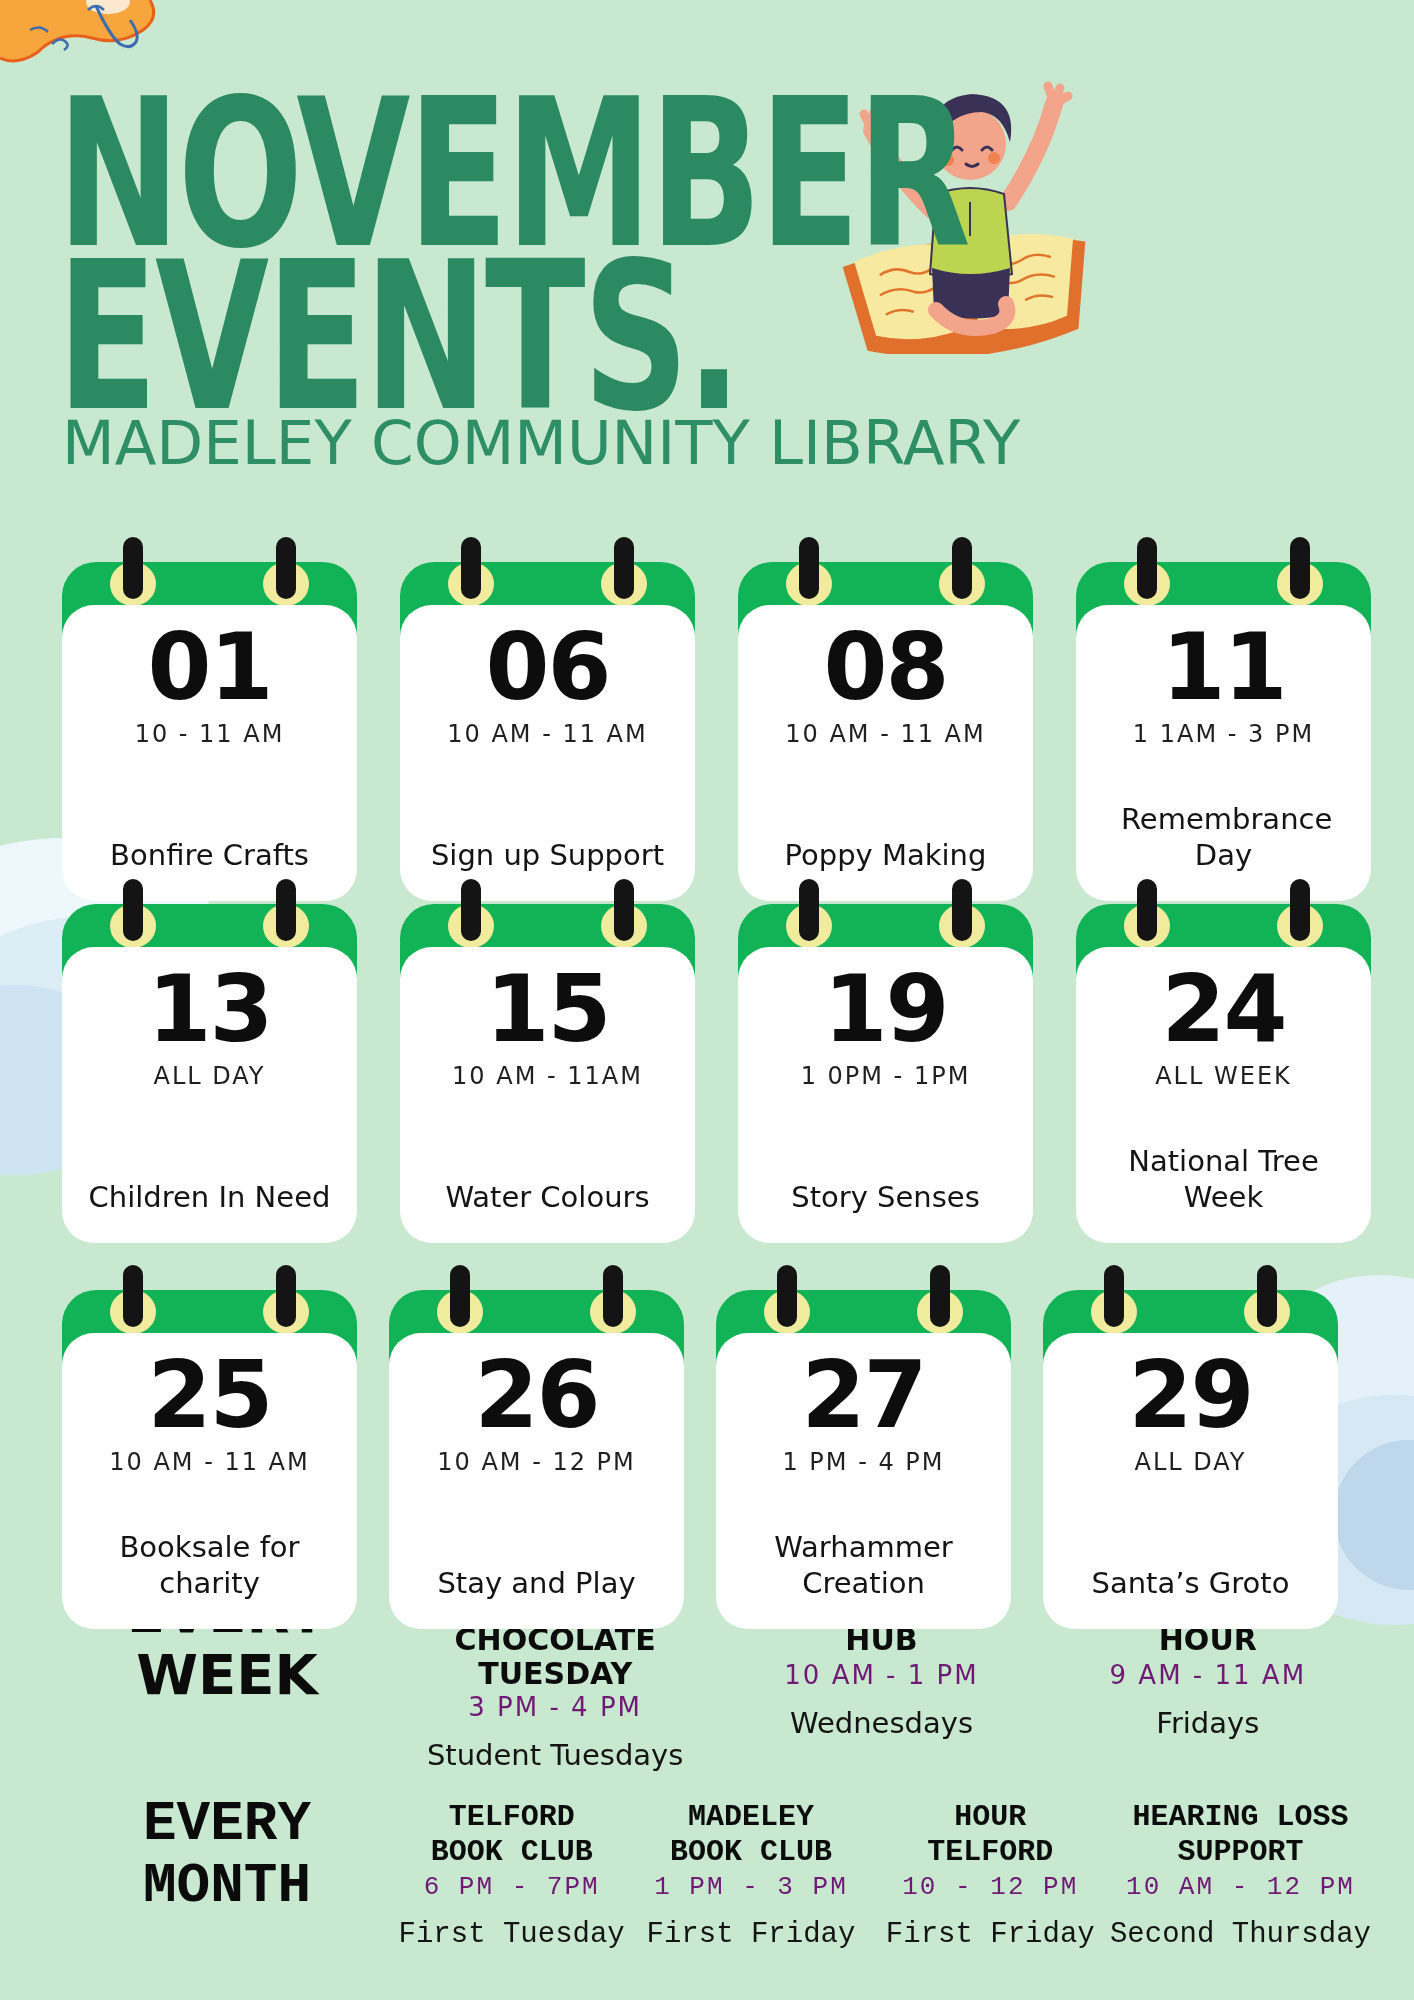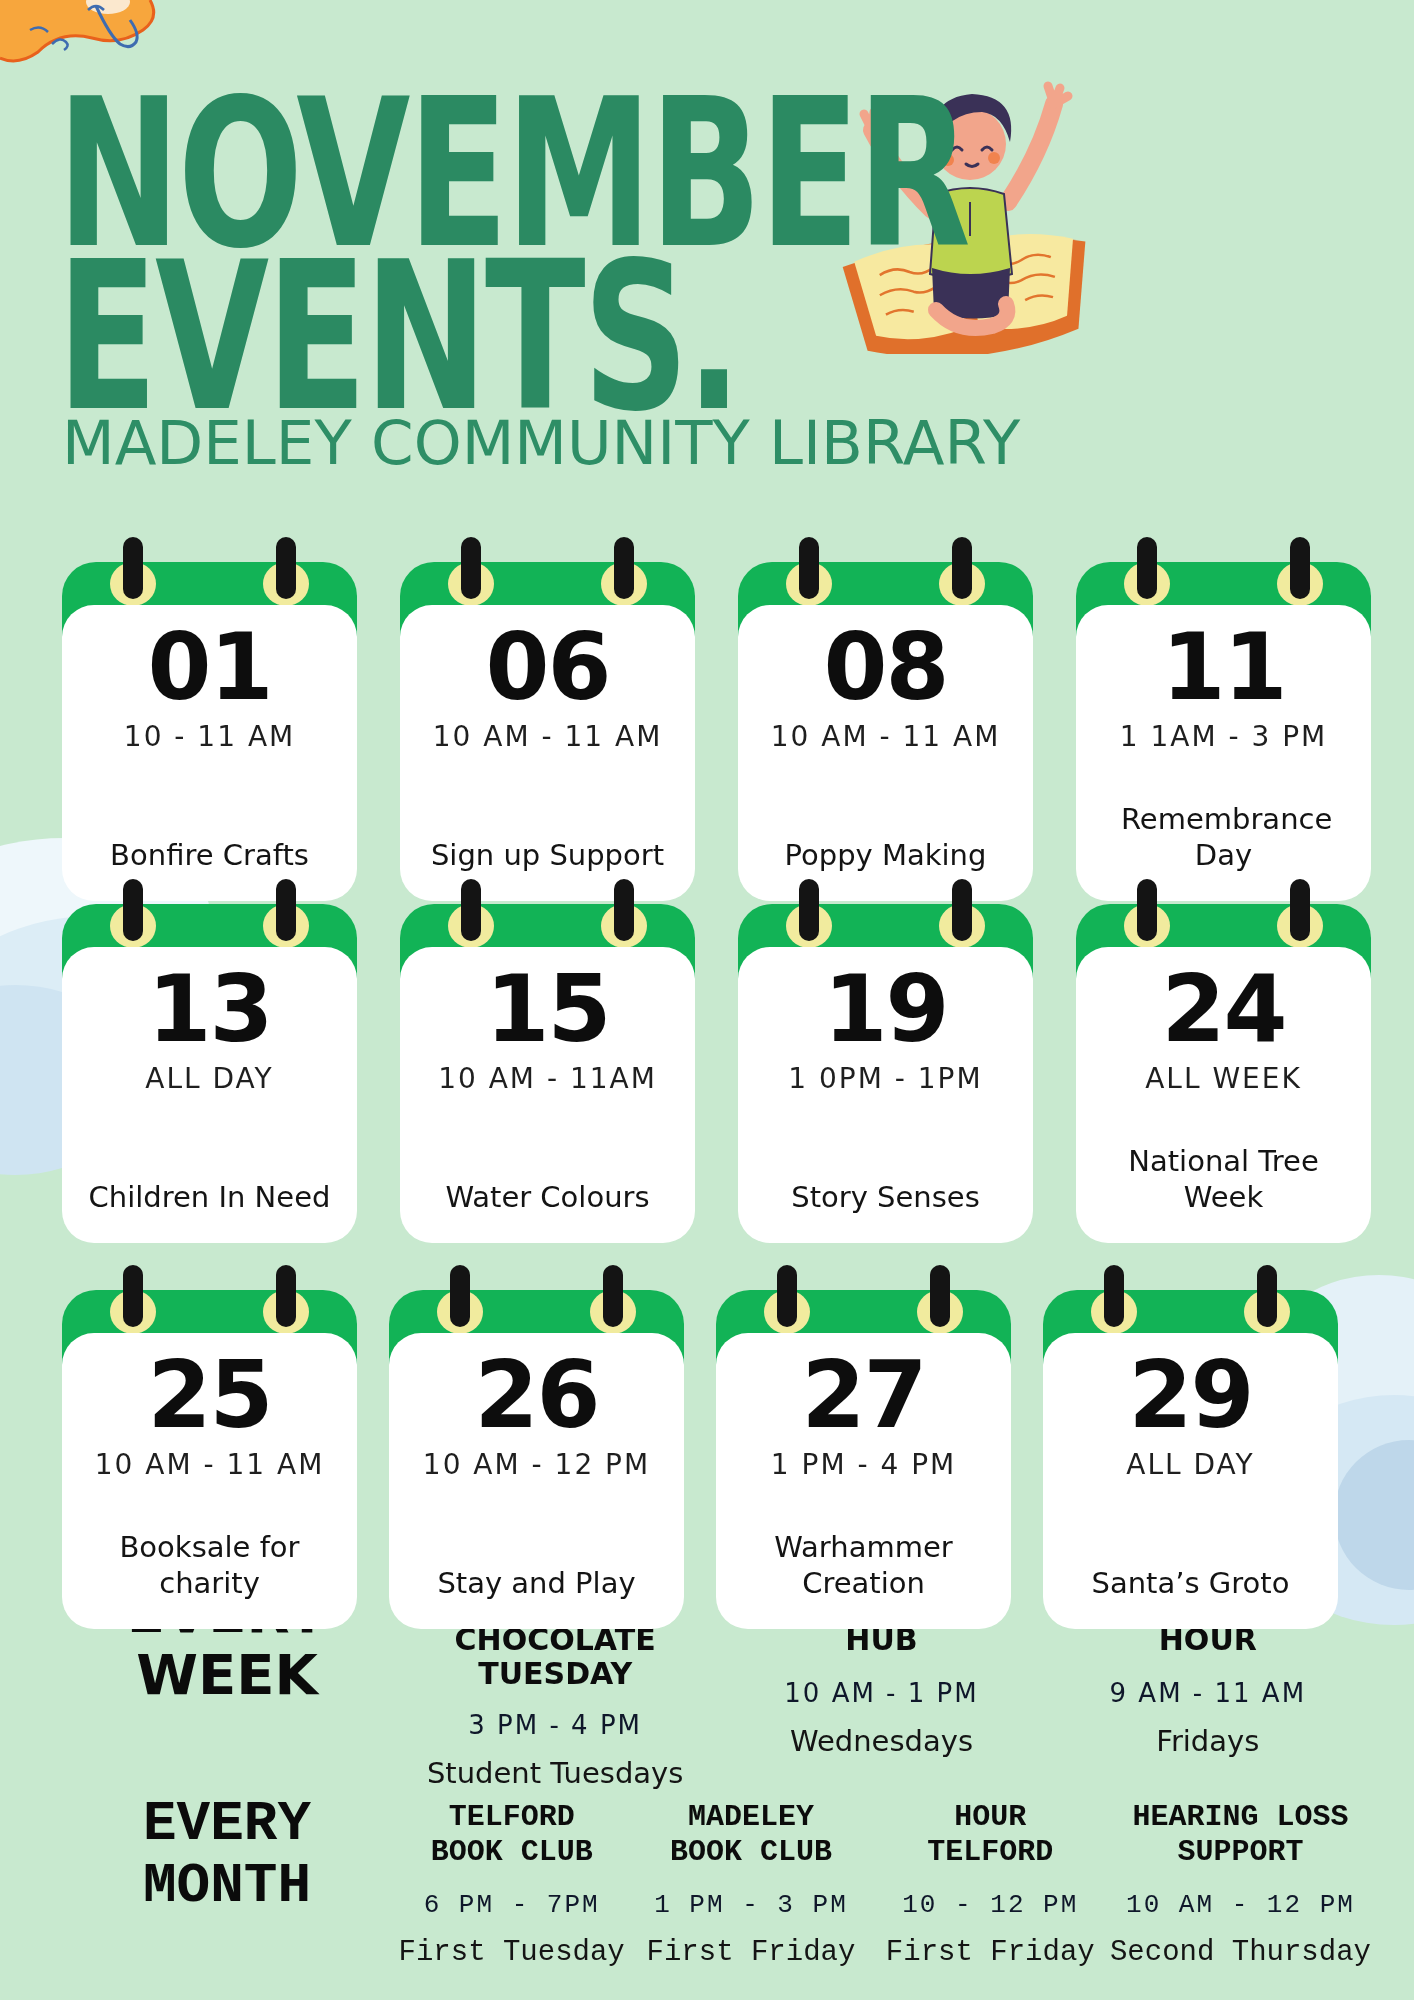--- a/index.html
+++ b/index.html
@@ -35,33 +35,33 @@
   .card{position:relative;width:295px;height:300px;}
   .band{position:absolute;left:0;top:0;width:295px;height:120px;border-radius:34px;background:#12b356;}
   .hole{position:absolute;top:0px;width:46px;height:44px;border-radius:50%;background:#f1eb9e;z-index:2;}
   .hole.l{left:48px;} .hole.r{right:48px;}
   .pin{position:absolute;top:-25px;width:20px;height:62px;border-radius:10px;background:#141414;z-index:3;}
   .pin.l{left:61px;} .pin.r{right:61px;}
   .card-body{position:relative;z-index:2;margin-top:43px;height:296px;box-sizing:border-box;
     background:#ffffff;border-radius:32px;padding:16px 18px 24px;
     display:flex;flex-direction:column;align-items:center;text-align:center;}
   .date{font-size:92px;font-weight:bold;line-height:1.02;letter-spacing:-2px;color:#0d0d0d;}
-  .time{font-size:28px;letter-spacing:2px;color:#1f1f1f;margin-top:5px;white-space:nowrap;}
+  .time{font-size:24px;letter-spacing:2px;color:#1f1f1f;margin-top:5px;white-space:nowrap;}
   .name{font-size:29px;color:#141414;line-height:1.22;margin-top:auto;margin-bottom:4px;max-width:245px;}
   .card.two .name{max-width:205px;}
 
   
   .section{position:absolute;left:62px;width:1309px;display:flex;align-items:flex-start;}
   .sec-week{top:1582px;} .sec-month{top:1794px;font-family:Liberation Mono, monospace;}
   .sec-heading{flex:0 0 330px;font-size:56px;font-weight:bold;line-height:1.1;
     color:#0b0b0b;text-align:center;max-width:330px;}
   .sec-heading .inner{display:inline-block;max-width:260px;}
   .sec-col{flex:1;display:flex;flex-direction:column;align-items:center;text-align:center;padding-top:6px;}
   .sec-title{font-weight:bold;font-size:30px;line-height:1.15;color:#0c0c0c;min-height:72px;}
-  .sec-time{font-size:26px;letter-spacing:2px;color:#0f172a;margin-top:18px;white-space:nowrap;}
+  .sec-time{font-size:26px;letter-spacing:2px;color:#701a75;white-space:nowrap;}
   .sec-day{font-size:29px;color:#141414;margin-top:16px;white-space:nowrap;}
   .w1 .sec-title{max-width:270px;} .w2 .sec-title{max-width:200px;} .w3 .sec-title{max-width:200px;}
   .m1 .sec-title{max-width:205px;} .m2 .sec-title{max-width:205px;}
   .m3 .sec-title{max-width:160px;} .m4 .sec-title{max-width:270px;}
 </style>
 </head>
 <body>
 
 <div class="page">
 

